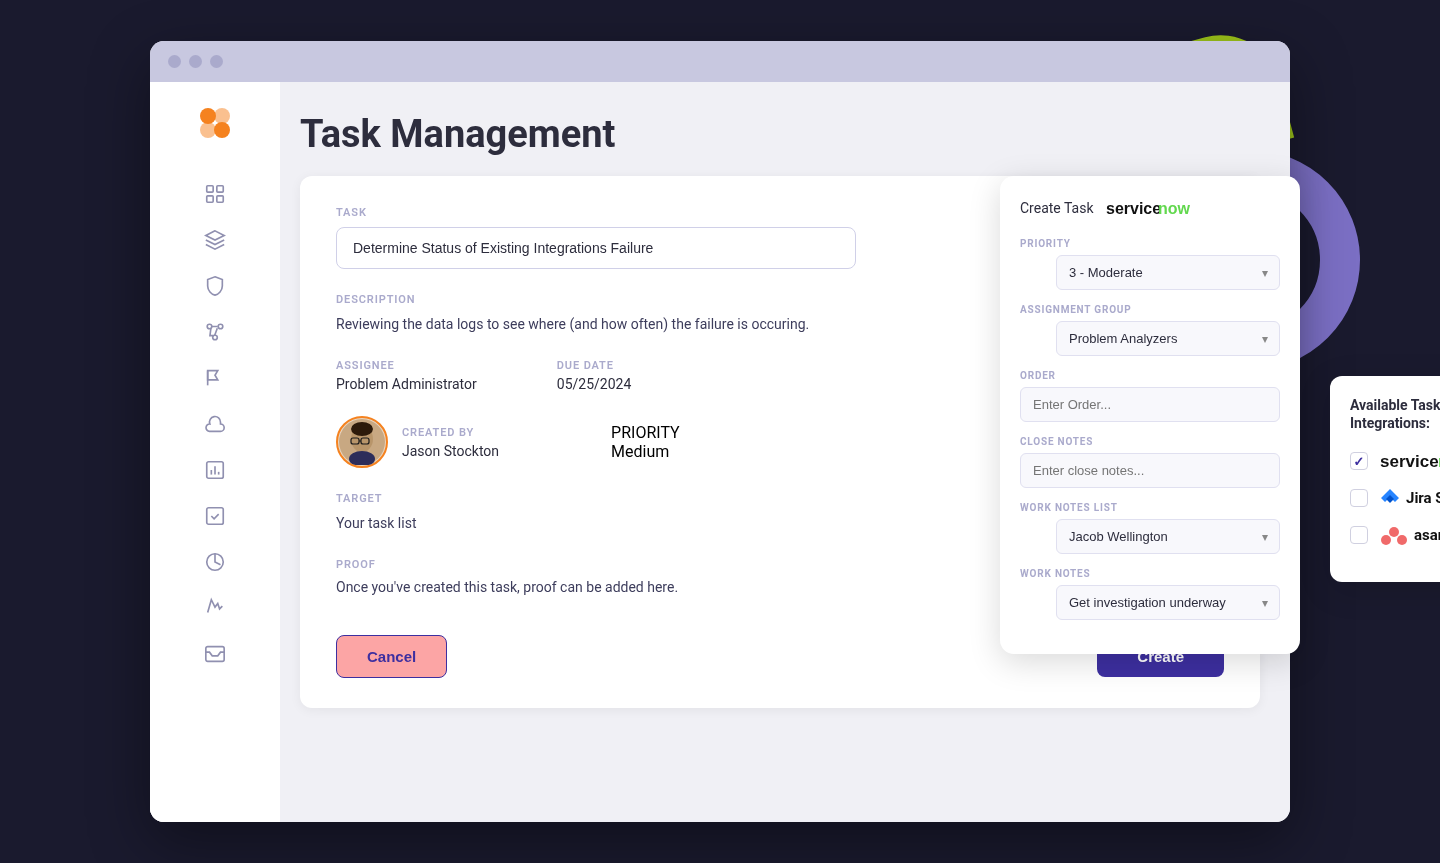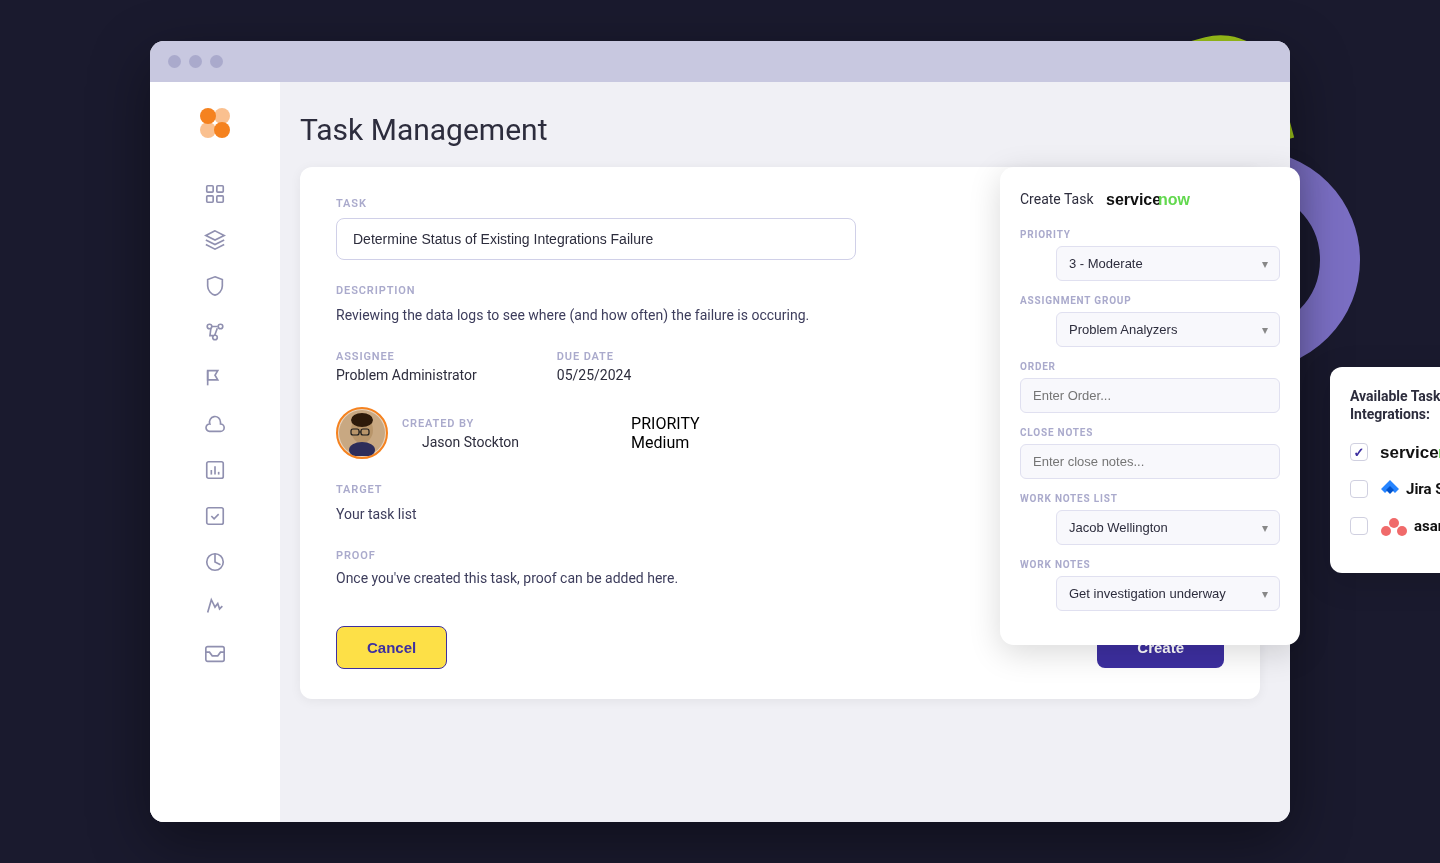--- a/index.html
+++ b/index.html
@@ -128,22 +128,22 @@
       height: 22px;
     }
 
     
     .main-content {
       flex: 1;
       padding: 30px 30px 30px 20px;
     }
 
     .page-title {
-      font-size: 30px;
-      font-weight: 400;
+      font-size: 38px;
+      font-weight: 700;
       color: #2d2d3d;
       margin-bottom: 20px;
     }
 
     
     .task-form-card {
       background: #fff;
       border-radius: 12px;
       padding: 30px 36px 30px 36px;
       box-shadow: 0 2px 12px rgba(0,0,0,0.06);
@@ -228,21 +228,20 @@
       font-weight: 600;
       color: #aaaacc;
       letter-spacing: 0.08em;
       text-transform: uppercase;
       display: block;
       margin-bottom: 4px;
     }
     .creator-meta .field-value {
       font-size: 14px;
       color: #2d2d3d;
-      margin-left: 20px;
     }
 
     .priority-field {
       display: flex;
       flex-direction: column;
       justify-content: center;
     }
 
     .proof-text {
       font-size: 14px;
@@ -254,21 +253,21 @@
       display: flex;
       justify-content: space-between;
       align-items: center;
       padding-top: 10px;
     }
 
     .btn-cancel {
       padding: 12px 30px;
       border: 1.5px solid #3d2fa0;
       border-radius: 8px;
-      background: #fde047;
+      background: #fca5a5;
       color: #3d2fa0;
       font-size: 15px;
       font-weight: 600;
       cursor: pointer;
     }
 
     .btn-create {
       padding: 12px 40px;
       border: none;
       border-radius: 8px;

